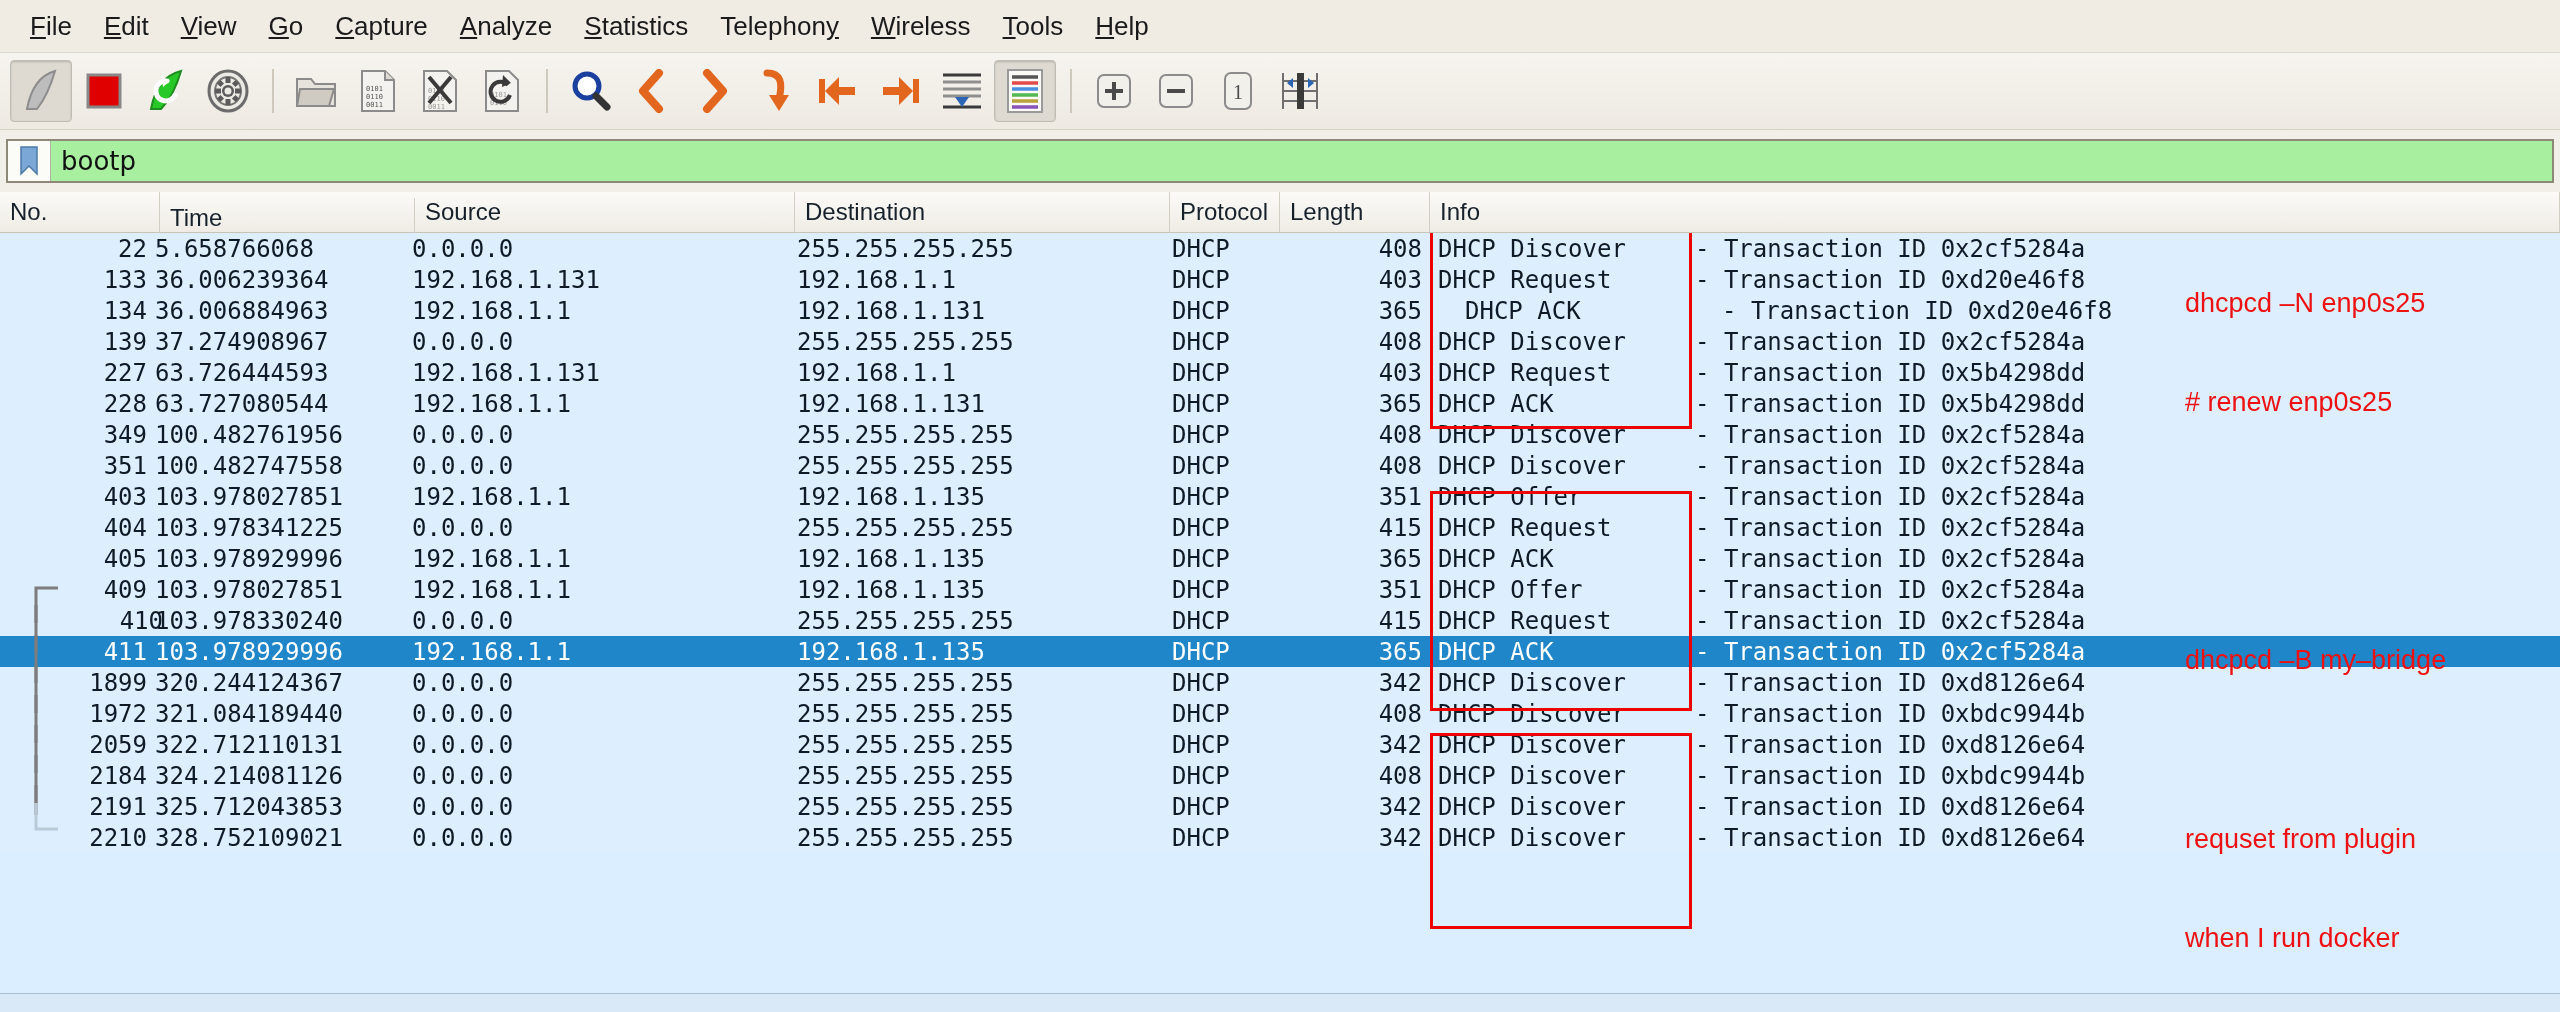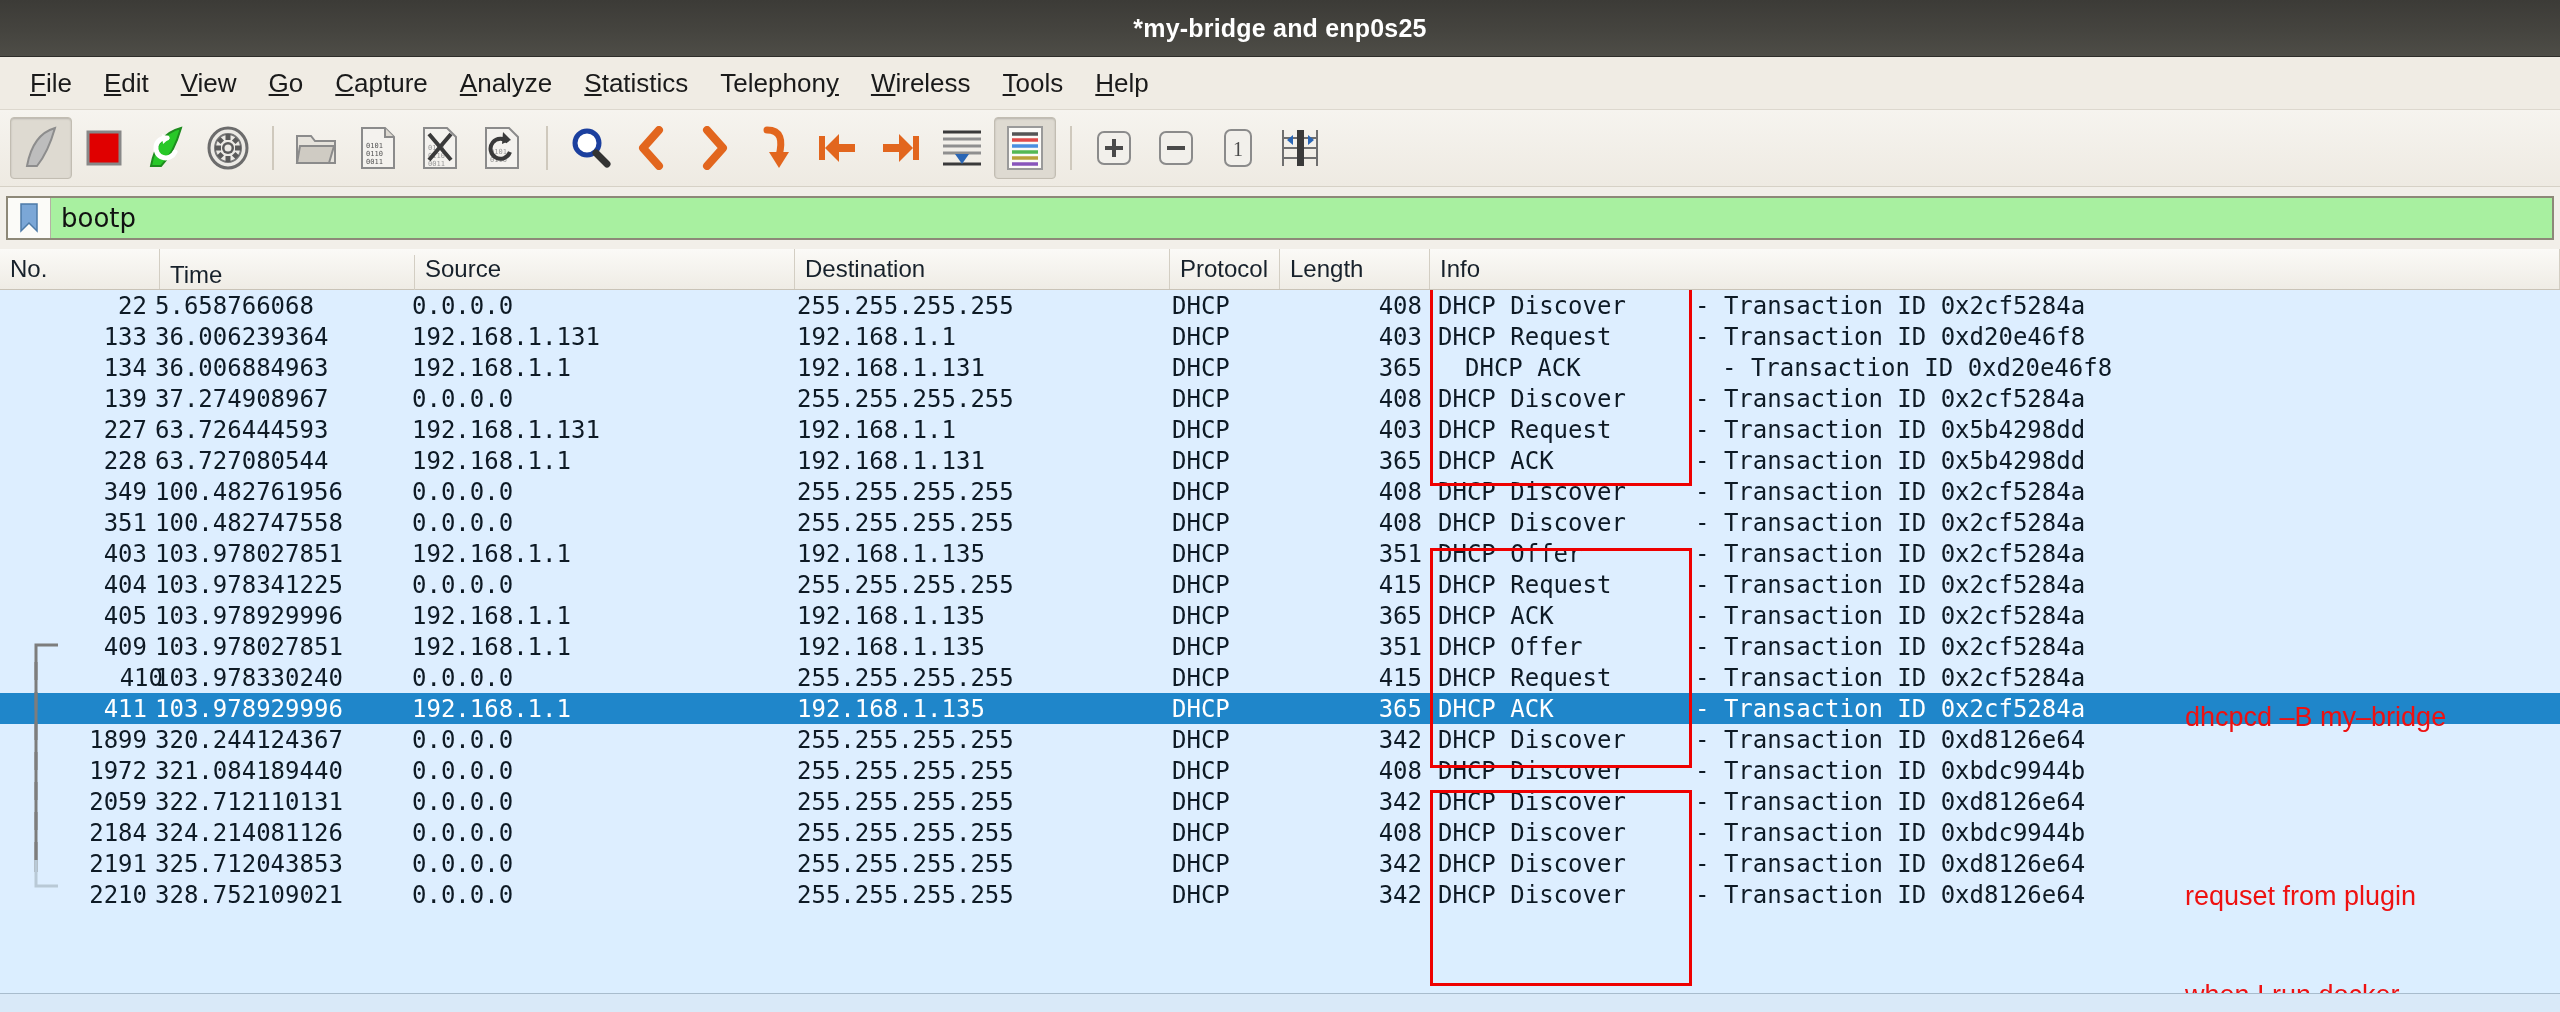--- a/index.html
+++ b/index.html
@@ -184,23 +184,20 @@
     top: -5px; left: 430px;
     white-space: pre;
     opacity: .75;
   }
 </style>
 </head>
 <body>
 
 <div class="app">
 
-  <div class="titlebar">
-    <span>*my-bridge and enp0s25</span>
-  </div>
 
   <div class="menubar" id="menubar">
       <div class="menuitem"><u>F</u>ile</div>
       <div class="menuitem"><u>E</u>dit</div>
       <div class="menuitem"><u>V</u>iew</div>
       <div class="menuitem"><u>G</u>o</div>
       <div class="menuitem"><u>C</u>apture</div>
       <div class="menuitem"><u>A</u>nalyze</div>
       <div class="menuitem"><u>S</u>tatistics</div>
       <div class="menuitem">Telephon<u>y</u></div>
@@ -615,20 +612,24 @@
         <path d="M46 355 H24 V582" fill="none" stroke="#7d7d7d" stroke-width="3" stroke-dasharray="0"></path>
         <path d="M24 372 V572" fill="none" stroke="#7d7d7d" stroke-width="3" stroke-dasharray="18 12"></path>
         <path d="M24 570 V596 H46" fill="none" stroke="#b9c9d6" stroke-width="3"></path>
       </svg>
     </div>
 
     <div class="redbox" style="left:1430px; top:-41px; width:262px; height:237px;"></div>
     <div class="redbox" style="left:1430px; top:258px; width:262px; height:220px;"></div>
     <div class="redbox" style="left:1430px; top:500px; width:262px; height:196px;"></div>
 
+    <div class="annot" style="left:2185px; top:-12px;">
+      <div>dhcpcd –N enp0s25</div>
+      <div># renew enp0s25</div>
+    </div>
 
     <div class="annot" style="left:2185px; top:345px;">
       <div>dhcpcd –B my–bridge</div>
     </div>
 
     <div class="annot" style="left:2185px; top:524px;">
       <div>requset from plugin</div>
       <div>when I run docker</div>
     </div>
   </div>

